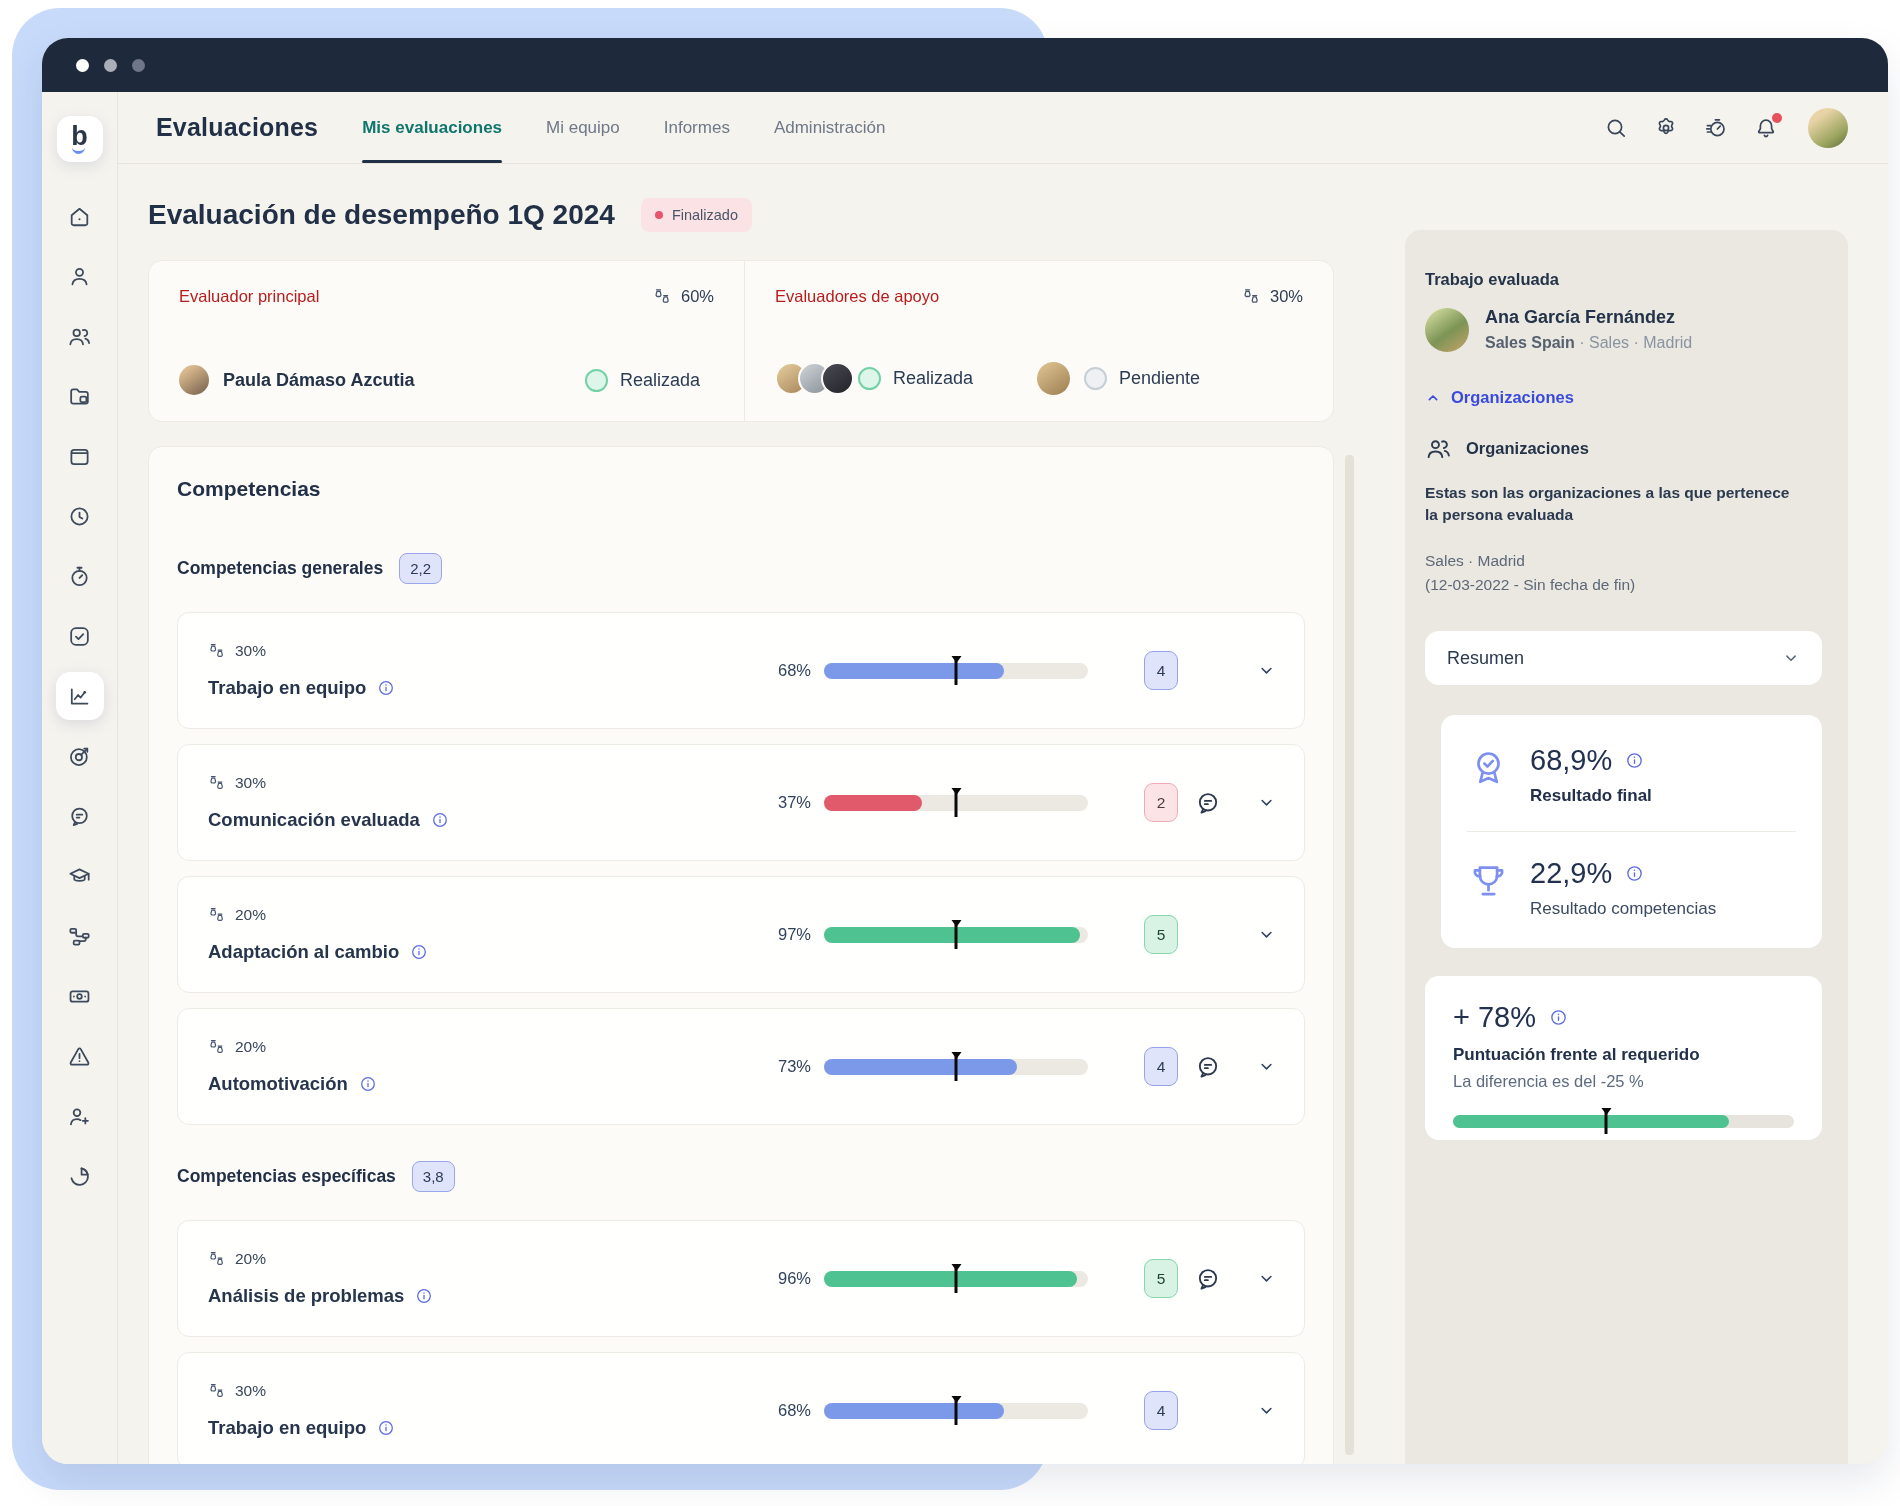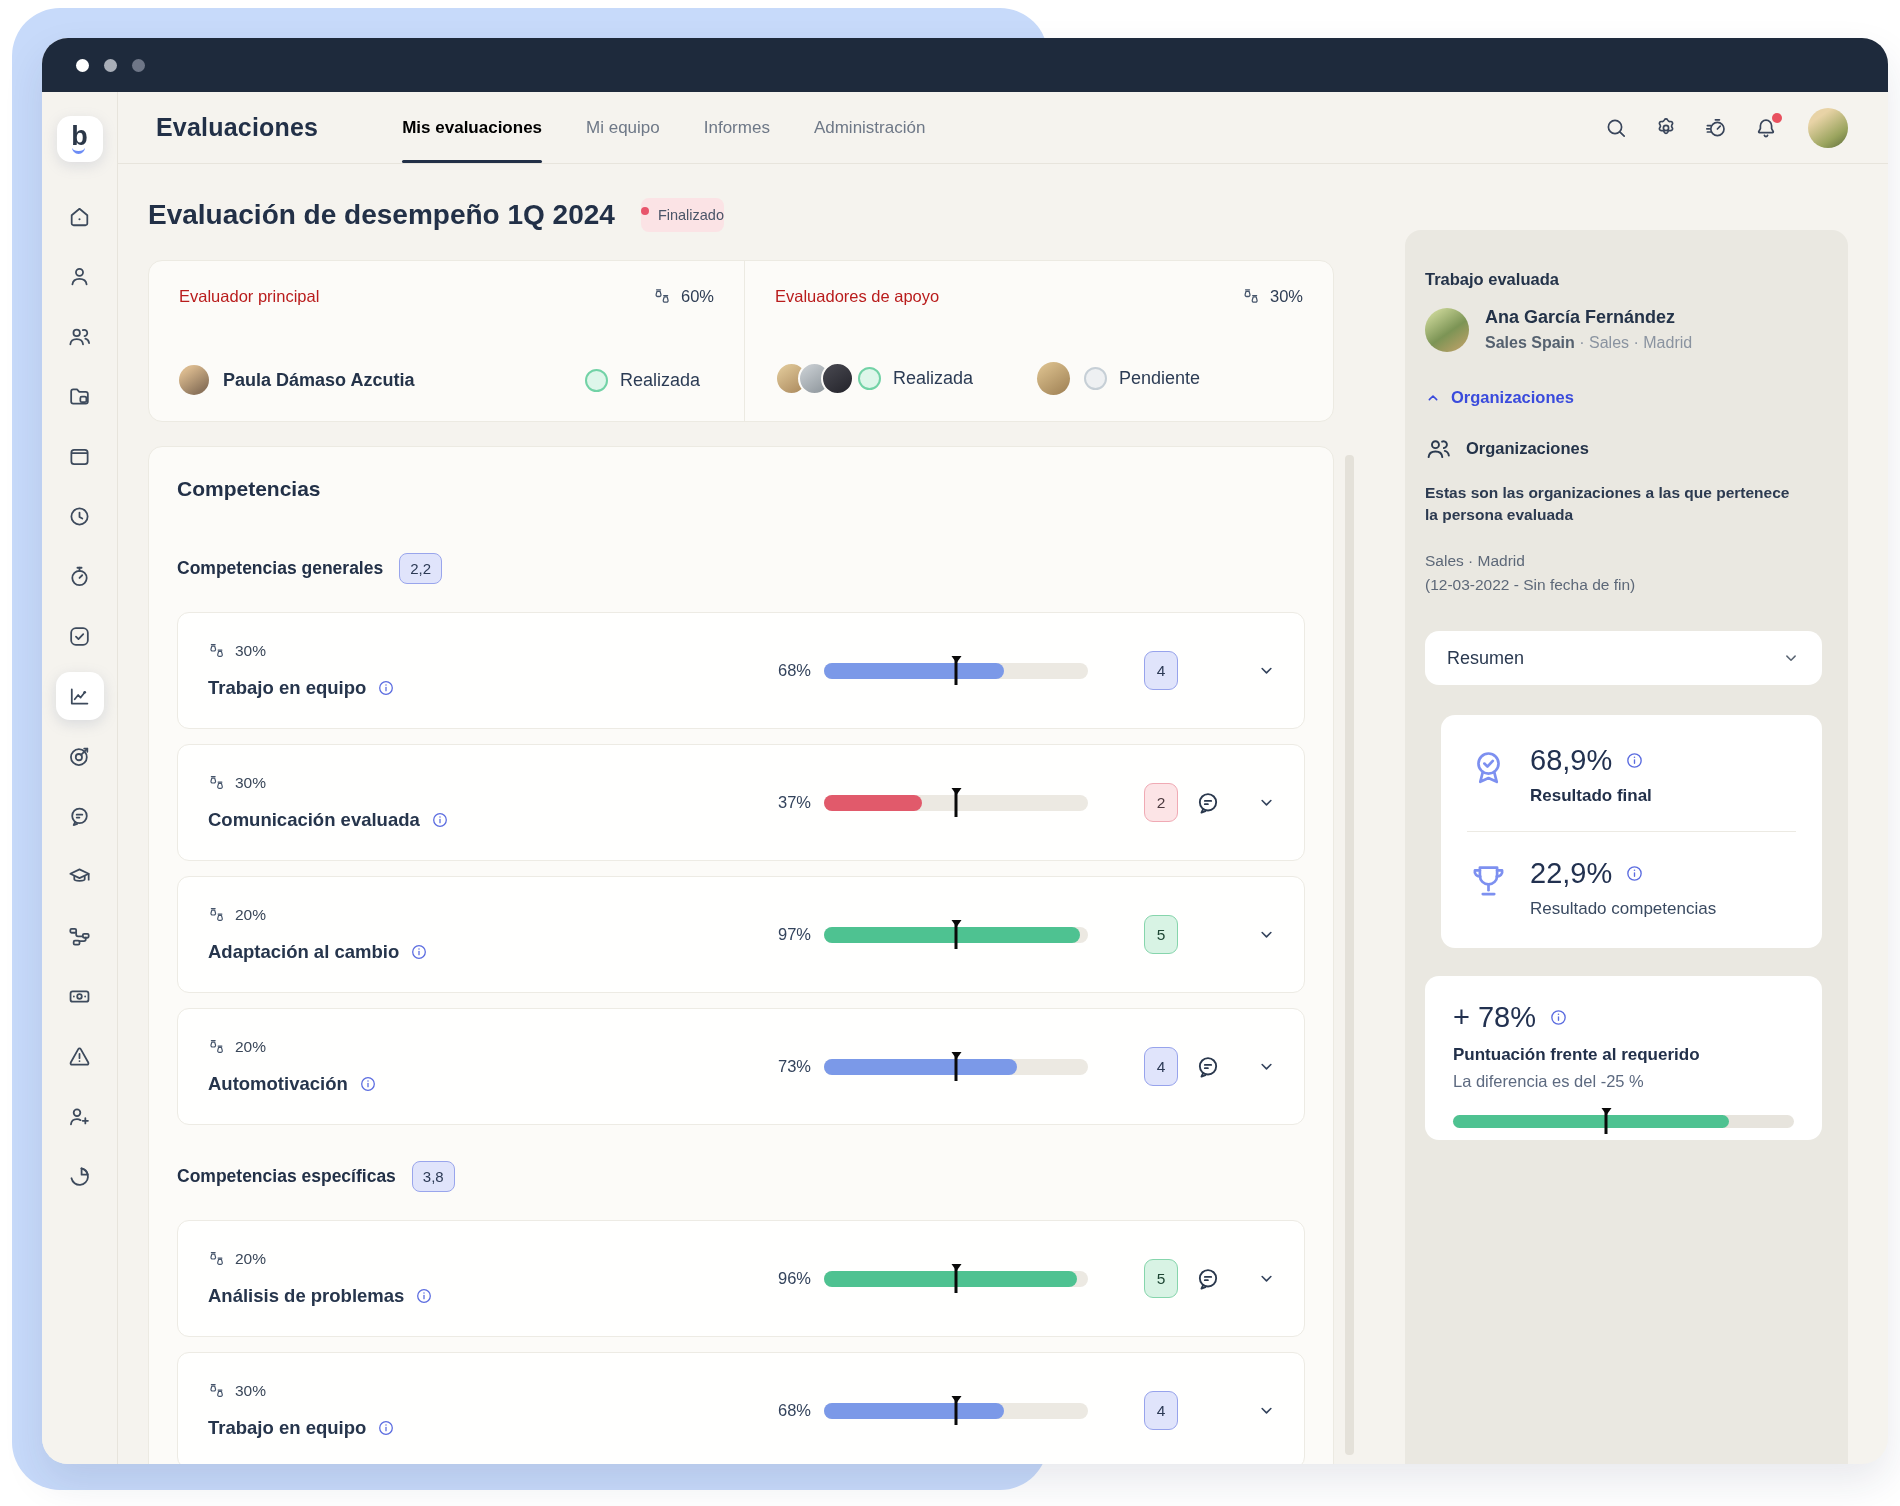--- a/index.html
+++ b/index.html
@@ -33,43 +33,43 @@
   .sb svg{width:25px;height:25px;stroke:#3d4a5c;stroke-width:1.7;}
   .sb.active{background:#fff;box-shadow:0 4px 14px rgba(120,130,160,.22);}
 
   .right-of-sidebar{flex:1;display:flex;flex-direction:column;min-width:0;}
 
   
   .topnav{height:72px;border-bottom:1px solid #e7e4dc;display:flex;align-items:stretch;padding:0 40px 0 38px;flex-shrink:0;}
   .topnav h1{font-size:25px;color:#223047;margin:0 44px 0 0;font-weight:bold;align-self:center;letter-spacing:.2px;}
   .tabs{display:flex;gap:44px;}
   .tab{display:flex;align-items:center;font-size:17px;color:#6e7887;position:relative;cursor:pointer;}
-  .tab.active{color:#000000;font-weight:bold;margin-left:40px;}
+  .tab.active{color:#0f766e;font-weight:bold;}
   .tab.active::after{content:"";position:absolute;left:0;right:0;bottom:0;height:3px;background:#223047;border-radius:2px;}
   .nav-icons{margin-left:auto;display:flex;align-items:center;gap:26px;}
   .nav-ic{background:none;border:none;padding:0;cursor:pointer;position:relative;display:flex;}
   .nav-ic svg{width:24px;height:24px;stroke:#39455a;stroke-width:1.7;}
   .bell-dot{position:absolute;top:-3px;right:-4px;width:10px;height:10px;border-radius:50%;background:#e8505e;}
   .avatar{border-radius:50%;display:inline-block;flex-shrink:0;}
   .nav-avatar{width:40px;height:40px;margin-left:4px;cursor:pointer;}
   .av-user{background:linear-gradient(145deg,#e8d3a6 25%,#9aa45e 70%,#5d6b3a);}
   .av-paula{background:linear-gradient(145deg,#d9b98e 20%,#8c745b 80%);}
   .av-ana{background:linear-gradient(145deg,#cdd89a 10%,#7c9455 55%,#c9a36b);}
   .av-s1{background:linear-gradient(145deg,#e6cf9f,#a8865a);}
   .av-s2{background:linear-gradient(145deg,#cfd4d8,#8a9298);}
   .av-s3{background:linear-gradient(145deg,#4a4a52,#23232a);}
   .av-pend{background:linear-gradient(145deg,#e2c794,#9c7e52);}
 
   
   .body{flex:1;position:relative;padding-top:26px;overflow:hidden;}
   .main-col{width:1186px;margin-left:30px;}
   .title-row{display:flex;align-items:center;gap:26px;height:50px;margin-bottom:20px;}
   .title-row h2{font-size:28px;color:#223047;margin:0;font-weight:bold;}
-  .status-badge{display:inline-flex;align-items:flex-start;gap:9px;background:#fbe3e5;border-radius:8px;
-                padding:9px 0;font-size:14.5px;color:#4a5568;}
+  .status-badge{display:inline-flex;align-items:center;gap:9px;background:#fbe3e5;border-radius:8px;
+                padding:9px 14px;font-size:14.5px;color:#4a5568;}
   .dot-red{width:8px;height:8px;border-radius:50%;background:#e8546b;}
 
   .card{background:#fcfbf8;border:1px solid #eceae2;border-radius:14px;}
 
   
   .eval-card{height:162px;display:flex;margin-bottom:24px;}
   .eval-half{padding:26px 30px;display:flex;flex-direction:column;justify-content:space-between;}
   .eval-half.left{flex:0 0 596px;border-right:1px solid #eceae2;}
   .eval-half.rightp{flex:1;}
   .eval-top{display:flex;justify-content:space-between;align-items:center;}

